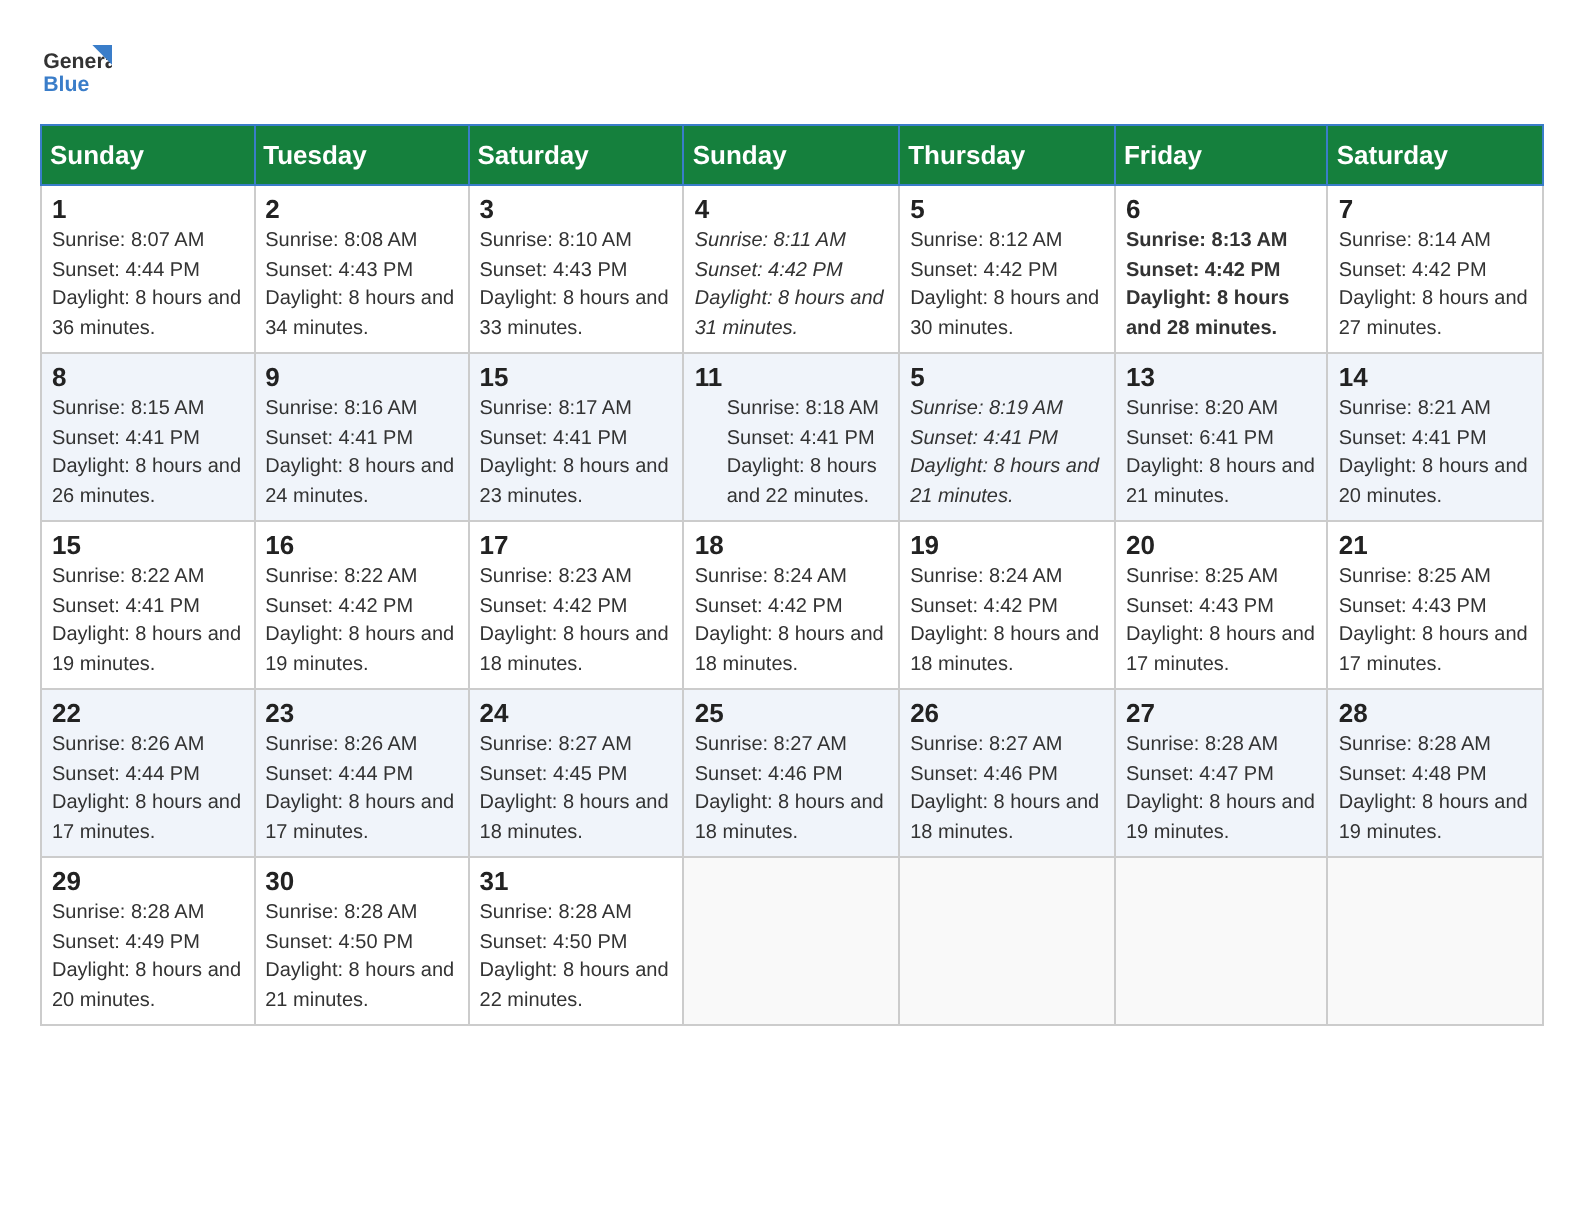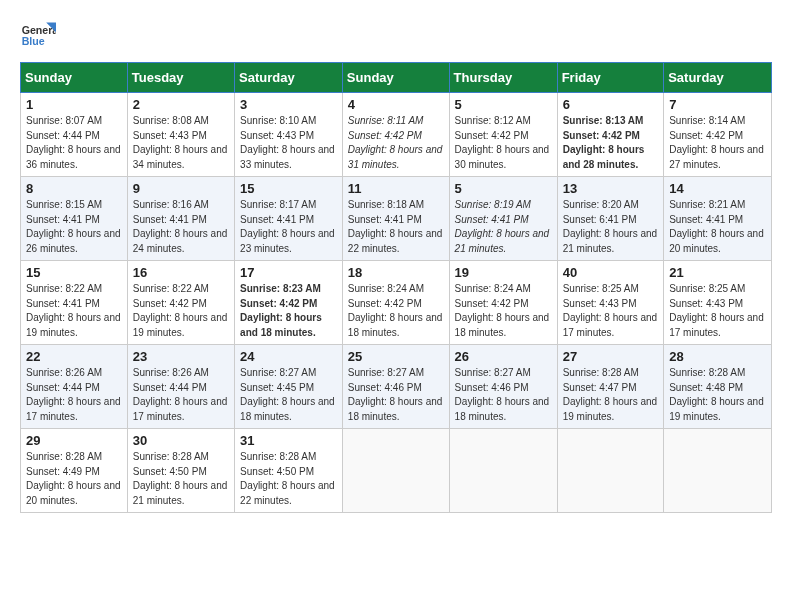--- a/index.html
+++ b/index.html
@@ -168,21 +168,21 @@
 Daylight: 8 hours and 24 minutes.</div>
         </td>
         <td>
           <span class="day-num">15</span>
           <div class="cell-text" style="white-space: pre-line;">Sunrise: 8:17 AM
 Sunset: 4:41 PM
 Daylight: 8 hours and 23 minutes.</div>
         </td>
         <td>
           <span class="day-num">11</span>
-          <div class="cell-text" style="white-space: pre-line;">Sunrise: 8:18 AM
+          <div class="cell-text" style="white-space: pre-line; margin-left: 16px;">Sunrise: 8:18 AM
 Sunset: 4:41 PM
 Daylight: 8 hours and 22 minutes.</div>
         </td>
         <td>
           <span class="day-num">5</span>
           <div class="cell-text" style="white-space: pre-line; font-style: italic;">Sunrise: 8:19 AM
 Sunset: 4:41 PM
 Daylight: 8 hours and 21 minutes.</div>
         </td>
         <td>
@@ -206,38 +206,38 @@
 Daylight: 8 hours and 19 minutes.</div>
         </td>
         <td>
           <span class="day-num">16</span>
           <div class="cell-text" style="white-space: pre-line;">Sunrise: 8:22 AM
 Sunset: 4:42 PM
 Daylight: 8 hours and 19 minutes.</div>
         </td>
         <td>
           <span class="day-num">17</span>
-          <div class="cell-text" style="white-space: pre-line; font-weight: bold;">Sunrise: 8:23 AM
+          <div class="cell-text" style="white-space: pre-line;">Sunrise: 8:23 AM
 Sunset: 4:42 PM
 Daylight: 8 hours and 18 minutes.</div>
         </td>
         <td>
           <span class="day-num">18</span>
           <div class="cell-text" style="white-space: pre-line;">Sunrise: 8:24 AM
 Sunset: 4:42 PM
 Daylight: 8 hours and 18 minutes.</div>
         </td>
         <td>
           <span class="day-num">19</span>
           <div class="cell-text" style="white-space: pre-line;">Sunrise: 8:24 AM
 Sunset: 4:42 PM
 Daylight: 8 hours and 18 minutes.</div>
         </td>
         <td>
-          <span class="day-num">40</span>
+          <span class="day-num">20</span>
           <div class="cell-text" style="white-space: pre-line;">Sunrise: 8:25 AM
 Sunset: 4:43 PM
 Daylight: 8 hours and 17 minutes.</div>
         </td>
         <td>
           <span class="day-num">21</span>
           <div class="cell-text" style="white-space: pre-line;">Sunrise: 8:25 AM
 Sunset: 4:43 PM
 Daylight: 8 hours and 17 minutes.</div>
         </td>

